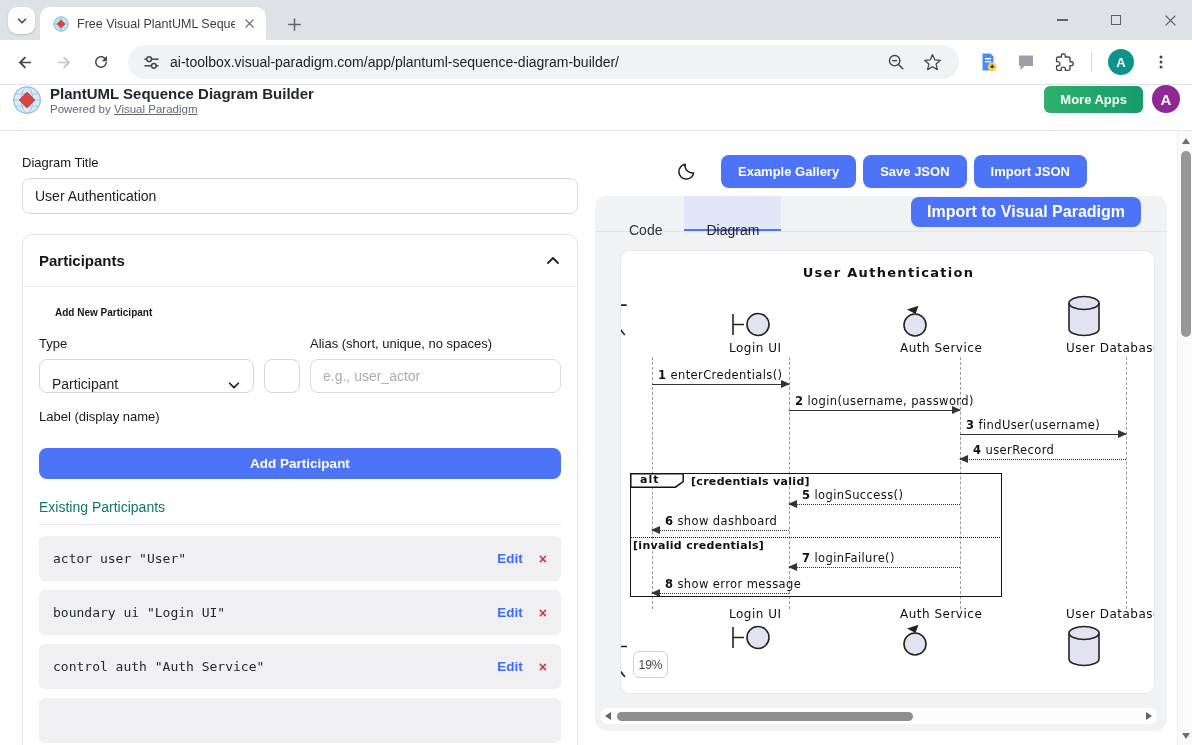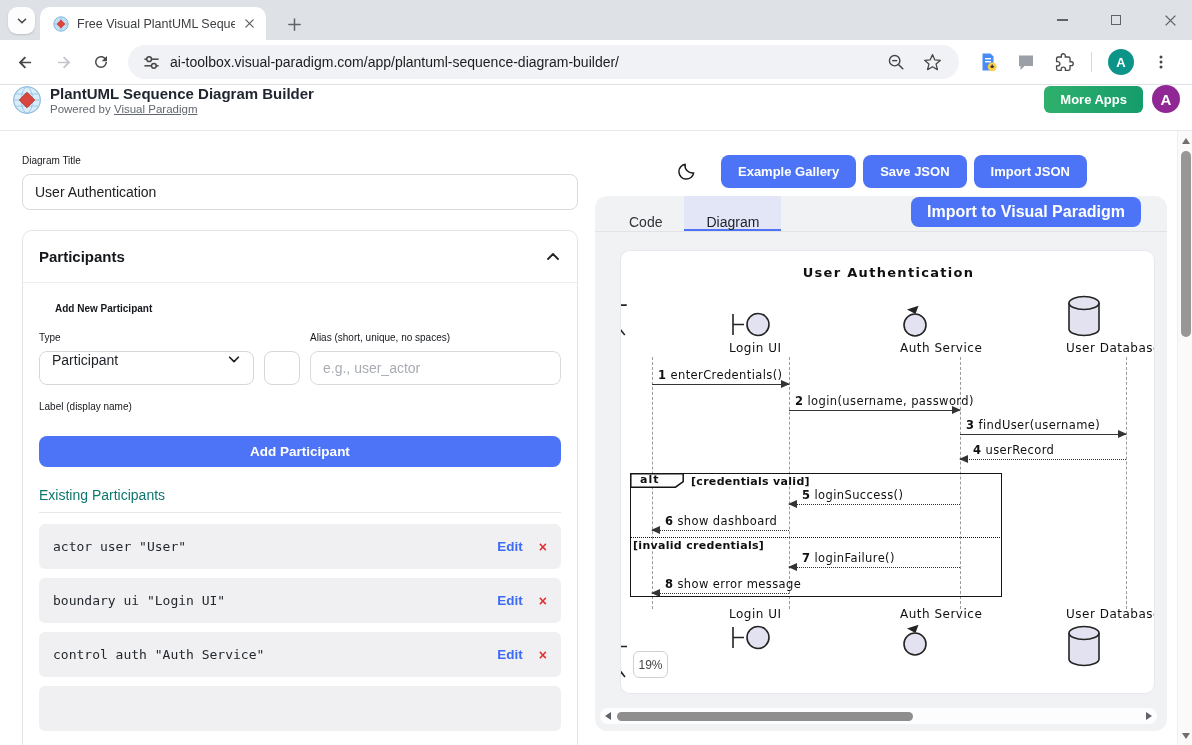--- a/index.html
+++ b/index.html
@@ -33,52 +33,52 @@
   .app-title-wrap{margin-left:8px}
   .app-title{font-size:15px;font-weight:bold;color:#1f2430;line-height:17px}
   .powered{font-size:11.5px;color:#636870;line-height:14px}
   .powered a{color:#636870;text-decoration:underline;cursor:pointer}
   .hdr-right{margin-left:auto;display:flex;align-items:center;gap:9px}
   .more-apps{height:27px;padding:0 16px;border:none;border-radius:6px;background:linear-gradient(90deg,#2fb06c,#159c6b);color:#fff;font-size:13px;font-weight:bold;display:flex;align-items:center}
   .hdr-avatar{width:28px;height:28px;border-radius:50%;background:#8f2894;color:#fff;font-weight:bold;font-size:15px;display:flex;align-items:center;justify-content:center}
 
   
   .left-panel{position:absolute;left:0;top:131px;width:595px;height:614px;background:#fff;padding:24px 17px 0 22px;overflow:hidden}
-  .field-label{font-size:10px;color:#15181d;margin-bottom:8px}
+  .field-label{font-size:13px;color:#15181d;margin-bottom:8px}
   .text-input{width:100%;height:36px;border:1px solid #dadade;border-radius:8px;padding:0 12px;font-size:14px;color:#202124;font-family:"Liberation Sans",sans-serif;background:#fff}
   .text-input::placeholder{color:#a8adb3}
   .card{margin-top:20px;border:1px solid #e4e4e8;border-radius:10px;background:#fff}
   .card-header{display:flex;align-items:center;justify-content:space-between;padding:17px 16px;border-bottom:1px solid #ececef}
   .card-header h3{font-size:15px;font-weight:bold;color:#14171c}
   .card-body{padding:16px}
   .sub-h{font-size:10px;font-weight:bold;color:#14171c;margin:4px 16px 18px}
   .form-row{display:flex;gap:10px}
   .col-type{width:215px}
-  .select-box{height:34px;border:1px solid #d6d6db;border-radius:8px;display:flex;align-items:flex-start;padding:0 12px;font-size:14px;color:#1d2126;background:#fff}
+  .select-box{height:34px;border:1px solid #d6d6db;border-radius:8px;display:flex;align-items:flex-end;padding:0 12px;font-size:14px;color:#1d2126;background:#fff}
   .select-box svg{margin-left:auto}
   .color-box{width:36px;height:34px;border:1px solid #d6d6db;border-radius:8px;align-self:flex-end;background:#fff}
   .col-alias{flex:1}
   .sm-input{height:34px}
   .mt16{margin-top:16px}
   .add-btn{margin-top:16px;width:100%;height:31px;background:#4d74f6;border:none;border-radius:8px;color:#fff;font-size:13.5px;font-weight:bold}
   .exist-h{margin-top:20px;font-size:14px;font-weight:normal;color:#0f766e}
   .exist-hr{border:none;border-top:1px solid #e8e8eb;margin:9px 0 11px}
   .p-row{height:45px;background:#f0f0f2;border-radius:6px;display:flex;align-items:center;padding:0 14px;margin-bottom:9px}
   .p-code{font-family:"DejaVu Sans Mono","Liberation Mono",monospace;font-size:13px;color:#24292f;flex:1}
   .p-edit{color:#3d6bf5;font-size:13.5px;font-weight:bold;margin-right:16px;cursor:pointer}
   .p-del{color:#e03131;font-size:14px;font-weight:bold;cursor:pointer}
 
   
   .right-panel{position:absolute;left:595px;top:131px;right:15px;bottom:0}
   .rp-toolbar{position:absolute;left:0;top:24px;right:11px;height:33px;display:flex;align-items:center;justify-content:center}
   .moon-btn{width:26px;height:26px;display:flex;align-items:center;justify-content:center;margin-right:14px}
   .blue-btn{height:33px;padding:0 17px;margin-left:7px;background:#4d74f6;border:none;border-radius:8px;color:#fff;font-size:13px;font-weight:bold;display:flex;align-items:center}
   .rp-container{position:absolute;left:0;top:65px;right:10px;bottom:14px;background:#f1f2f4;border-radius:12px}
   .tabbar{height:36px;border-bottom:1px solid #e3e3e7;display:flex;padding-left:12px}
-  .tab{padding:8px 22px;line-height:36px;font-size:14px;color:#30333a;cursor:pointer}
+  .tab{padding:16px 22px;line-height:36px;font-size:14px;color:#30333a;cursor:pointer}
   .tab.active{background:#e3e6f7;box-shadow:inset 0 -2px 0 #4d74f6;color:#1b1f27}
   .import-vp{position:absolute;right:26px;top:1px;height:30px;padding:0 16px;background:#4d74f6;border:none;border-radius:8px;color:#fff;font-size:16px;font-weight:bold}
 
   .canvas{position:absolute;left:25px;top:54px;width:535px;height:444px;background:#fff;border:1px solid #e8e8ec;border-radius:10px;overflow:hidden}
   .dg{font-family:"DejaVu Sans",sans-serif;color:#101010}
   .dg-title{position:absolute;left:0;top:14px;width:535px;text-align:center;font-size:13px;font-weight:bold;letter-spacing:1.3px}
   .lifeline{position:absolute;top:106px;height:252px;width:0;border-left:1.2px dashed #9a9aa2}
   .part{position:absolute;width:120px;display:flex;flex-direction:column;}
   .part-top{top:32px;height:72px;justify-content:flex-end}
   .part-bottom{top:356px;justify-content:flex-start}

